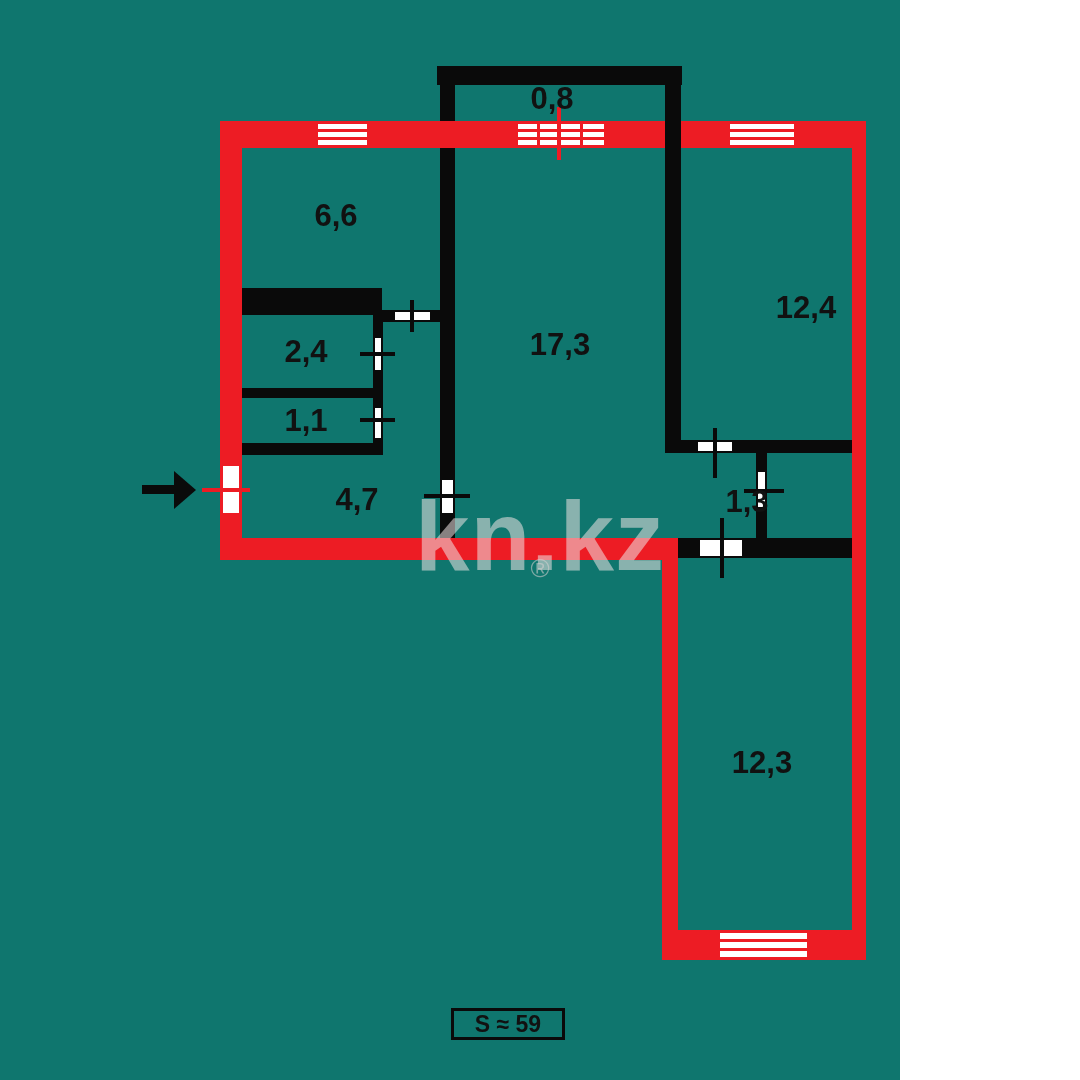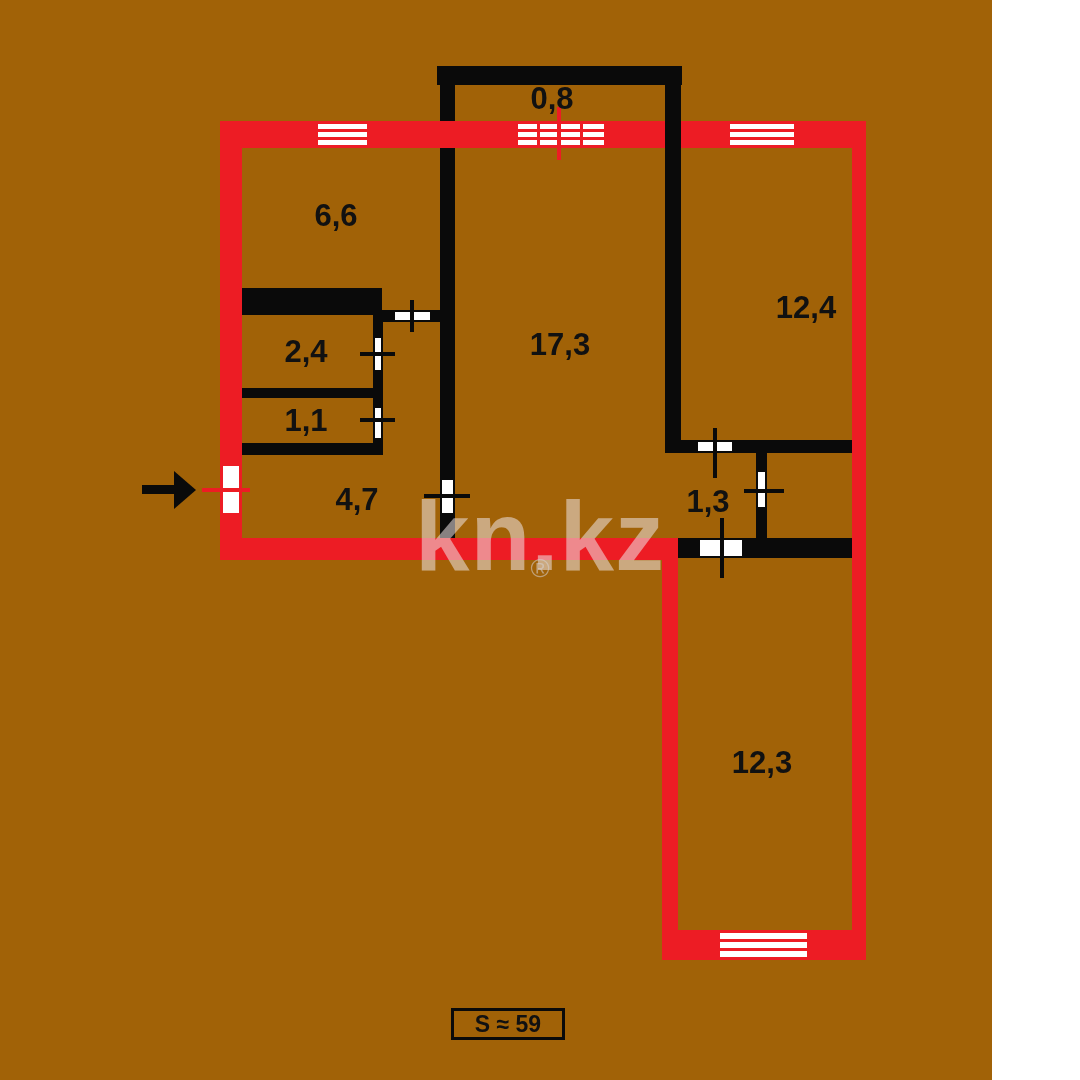--- a/index.html
+++ b/index.html
@@ -1,18 +1,18 @@
 <!DOCTYPE html>
 <html><head>
 <meta charset="utf-8">
 <style>
   html,body{margin:0;padding:0;background:#ffffff;}
   body{width:1080px;height:1080px;position:relative;overflow:hidden;
        font-family:"Liberation Sans","DejaVu Sans",sans-serif;}
-  .plan{position:absolute;left:0;top:0;width:992px;height:1080px;background:#a16207;}
+  .plan{position:absolute;left:0;top:0;width:900px;height:1080px;background:#0f766e;}
   .wall-red{position:absolute;background:#ed1c24;}
   .wall-black{position:absolute;background:#0a0a0a;}
   
   .gap-h{position:absolute;background:#fff;border-top:2px solid #0a0a0a;border-bottom:2px solid #0a0a0a;box-sizing:border-box;}
   
   .gap-v{position:absolute;background:#fff;border-left:2px solid #0a0a0a;border-right:2px solid #0a0a0a;box-sizing:border-box;}
   .entry-gap{position:absolute;background:#fff;border:3px solid #ed1c24;box-sizing:border-box;}
   .tick-h{position:absolute;height:4px;background:#0a0a0a;}
   .tick-v{position:absolute;width:4px;background:#0a0a0a;}
   .tick-h.red,.tick-v.red{background:#ed1c24;}
@@ -88,21 +88,21 @@
   <div class="arrow-shaft" style="left:142px;top:485px;width:34px;height:9px;"></div>
   <div class="arrow-head" style="left:174px;top:471px;"></div>
 
   <div class="room-label" style="left:552px;top:99px;">0,8</div>
   <div class="room-label" style="left:336px;top:216px;">6,6</div>
   <div class="room-label" style="left:306px;top:352px;">2,4</div>
   <div class="room-label" style="left:306px;top:421px;">1,1</div>
   <div class="room-label" style="left:357px;top:500px;">4,7</div>
   <div class="room-label" style="left:560px;top:345px;">17,3</div>
   <div class="room-label" style="left:806px;top:308px;">12,4</div>
-  <div class="room-label" style="left:708px;top:502px;">1,3</div>
+  <div class="room-label" style="left:747px;top:502px;">1,3</div>
   <div class="room-label" style="left:762px;top:763px;">12,3</div>
 
   <div class="watermark">kn.kz</div>
   <div class="watermark-r">®</div>
 
   <div class="area-box">
     <span>S ≈ 59</span>
   </div>
 
 </div>

